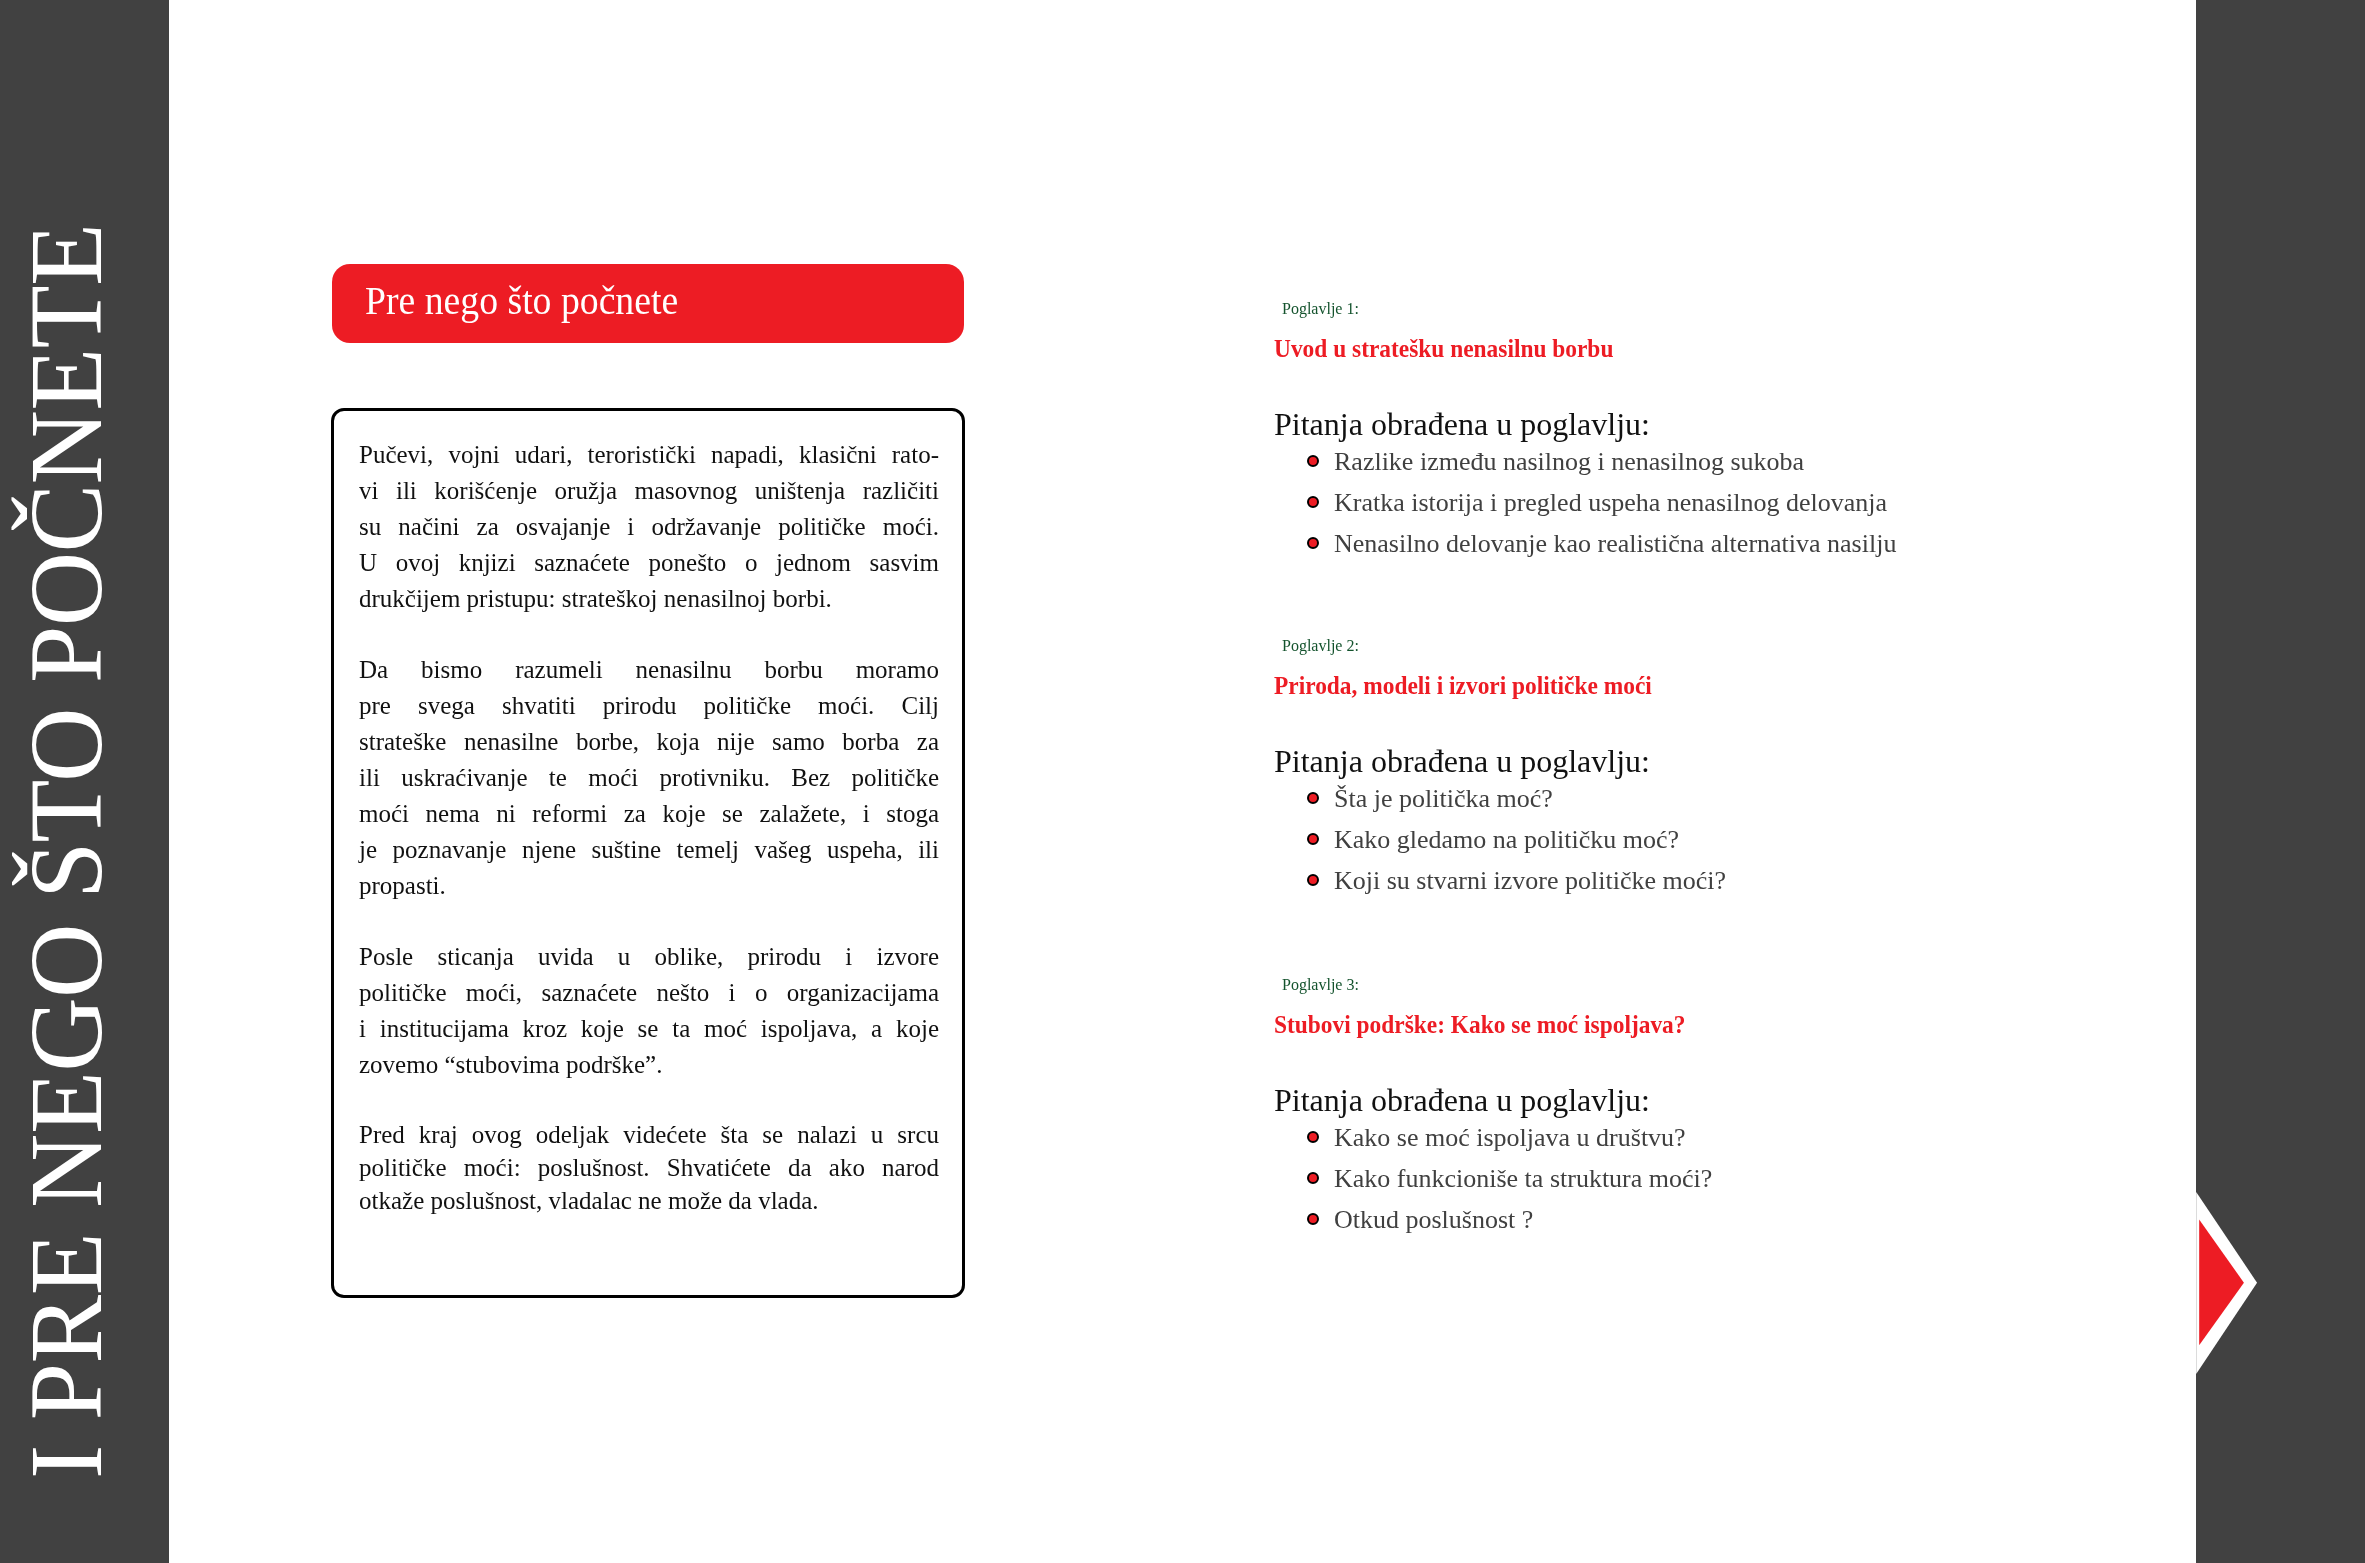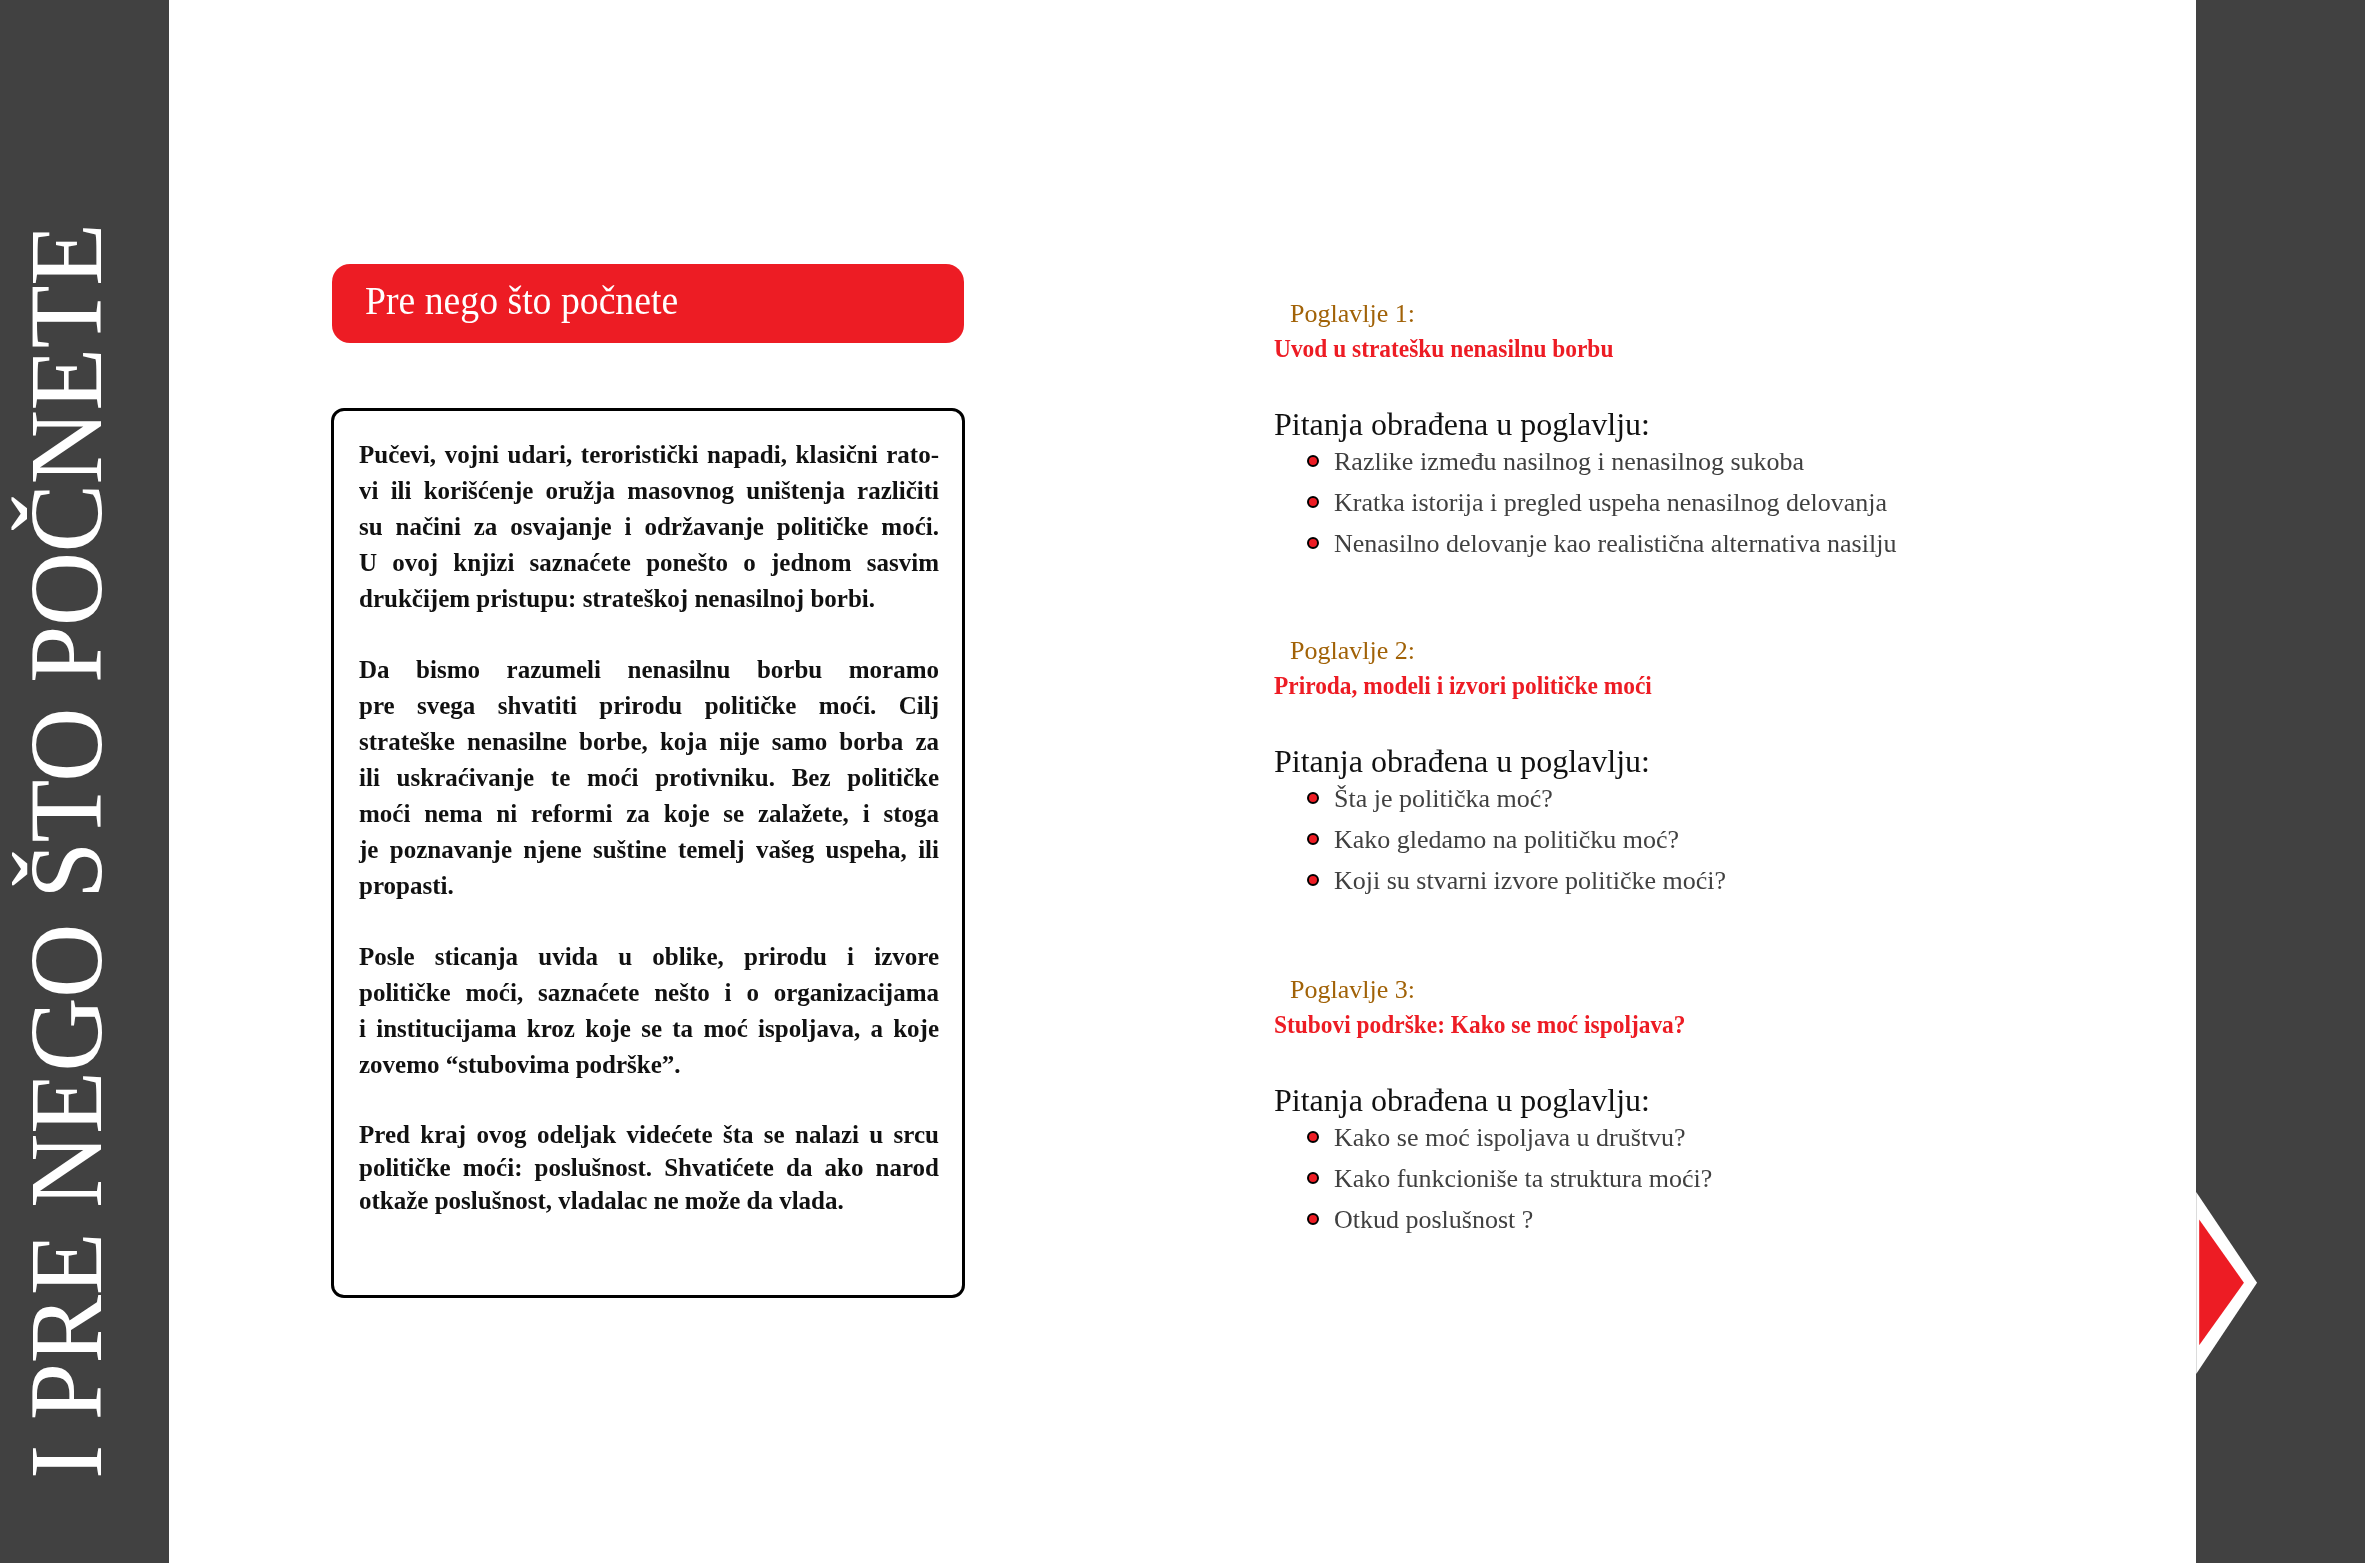--- a/index.html
+++ b/index.html
@@ -34,35 +34,35 @@
     position: absolute; left: 33px; top: 12px;
     font-family: "Liberation Serif", serif; font-size: 41px; color: #ffffff; white-space: nowrap;
     transform: scaleX(0.92); transform-origin: 0 50%;
   }
 
   
   .body-box {
     position: absolute; left: 331px; top: 408px; width: 628px; height: 884px;
     border: 3px solid #000000; border-radius: 13px; background: #ffffff;
   }
-  .body-text { position: absolute; left: 25px; top: 26px; width: 580px; font-weight: bold; }
+  .body-text { position: absolute; left: 25px; top: 26px; width: 580px; }
   .para { margin: 0 0 35px 0; }
   .line {
     display: block; height: 36px; line-height: 36px;
     font-size: 25px; white-space: nowrap;
     text-align: justify; text-align-last: justify;
     overflow: visible;
   }
   .line.last { text-align-last: left; }
   .para.tight .line { height: 33px; line-height: 33px; }
 
   
   .chapters { position: absolute; left: 1274px; top: 0; width: 864px; }
   .chapter { position: absolute; left: 0; width: 864px; }
-  .ch-label { position: absolute; left: 16px; top: 0; font-size: 26px; color: #a16207; white-space: nowrap; line-height: 1; }
+  .ch-label { position: absolute; left: 8px; top: 0; font-size: 16px; color: #14532d; white-space: nowrap; line-height: 1; }
   .ch-title { position: absolute; left: 0; top: 35px; font-size: 26px; font-weight: bold; color: #ed1c24; white-space: nowrap; line-height: 1; transform: scaleX(0.9); transform-origin: 0 50%; }
   .ch-questions-label { position: absolute; left: 0; top: 107px; font-size: 32px; color: #111111; white-space: nowrap; line-height: 1; }
   .ch-list { position: absolute; left: 0; top: 148px; margin: 0; padding: 0; list-style: none; }
   .ch-item { position: relative; height: 41px; white-space: nowrap; }
   .bullet {
     position: absolute; left: 33px; top: 6px; width: 8.3px; height: 8.3px;
     border-radius: 50%; background: #ed1c24; border: 2.4px solid #000000;
   }
   .item-text { position: absolute; left: 60px; top: 0; font-size: 26px; line-height: 1; color: #404040; }
 </style>

